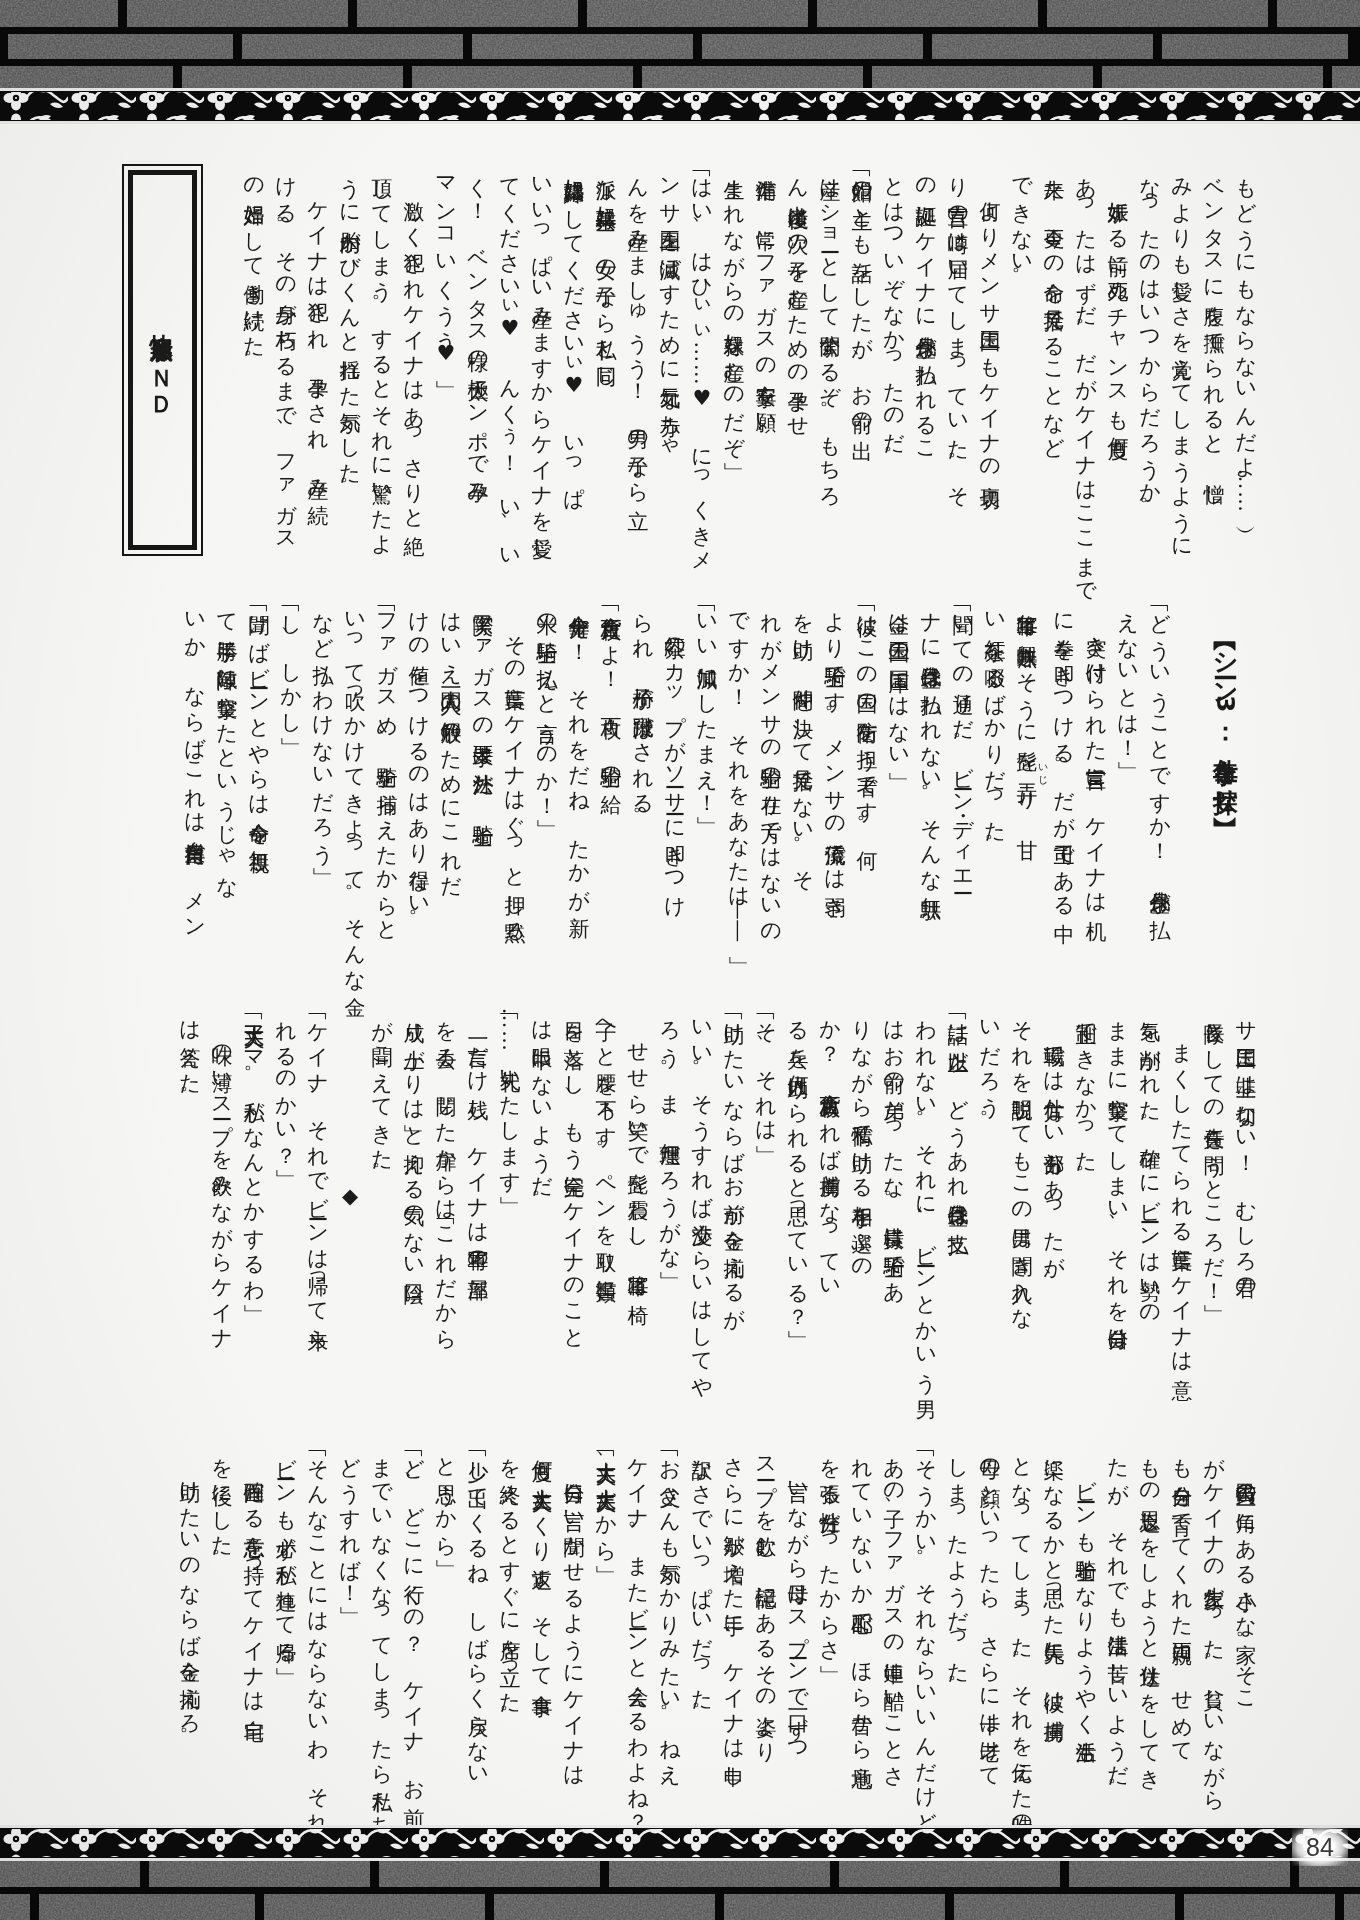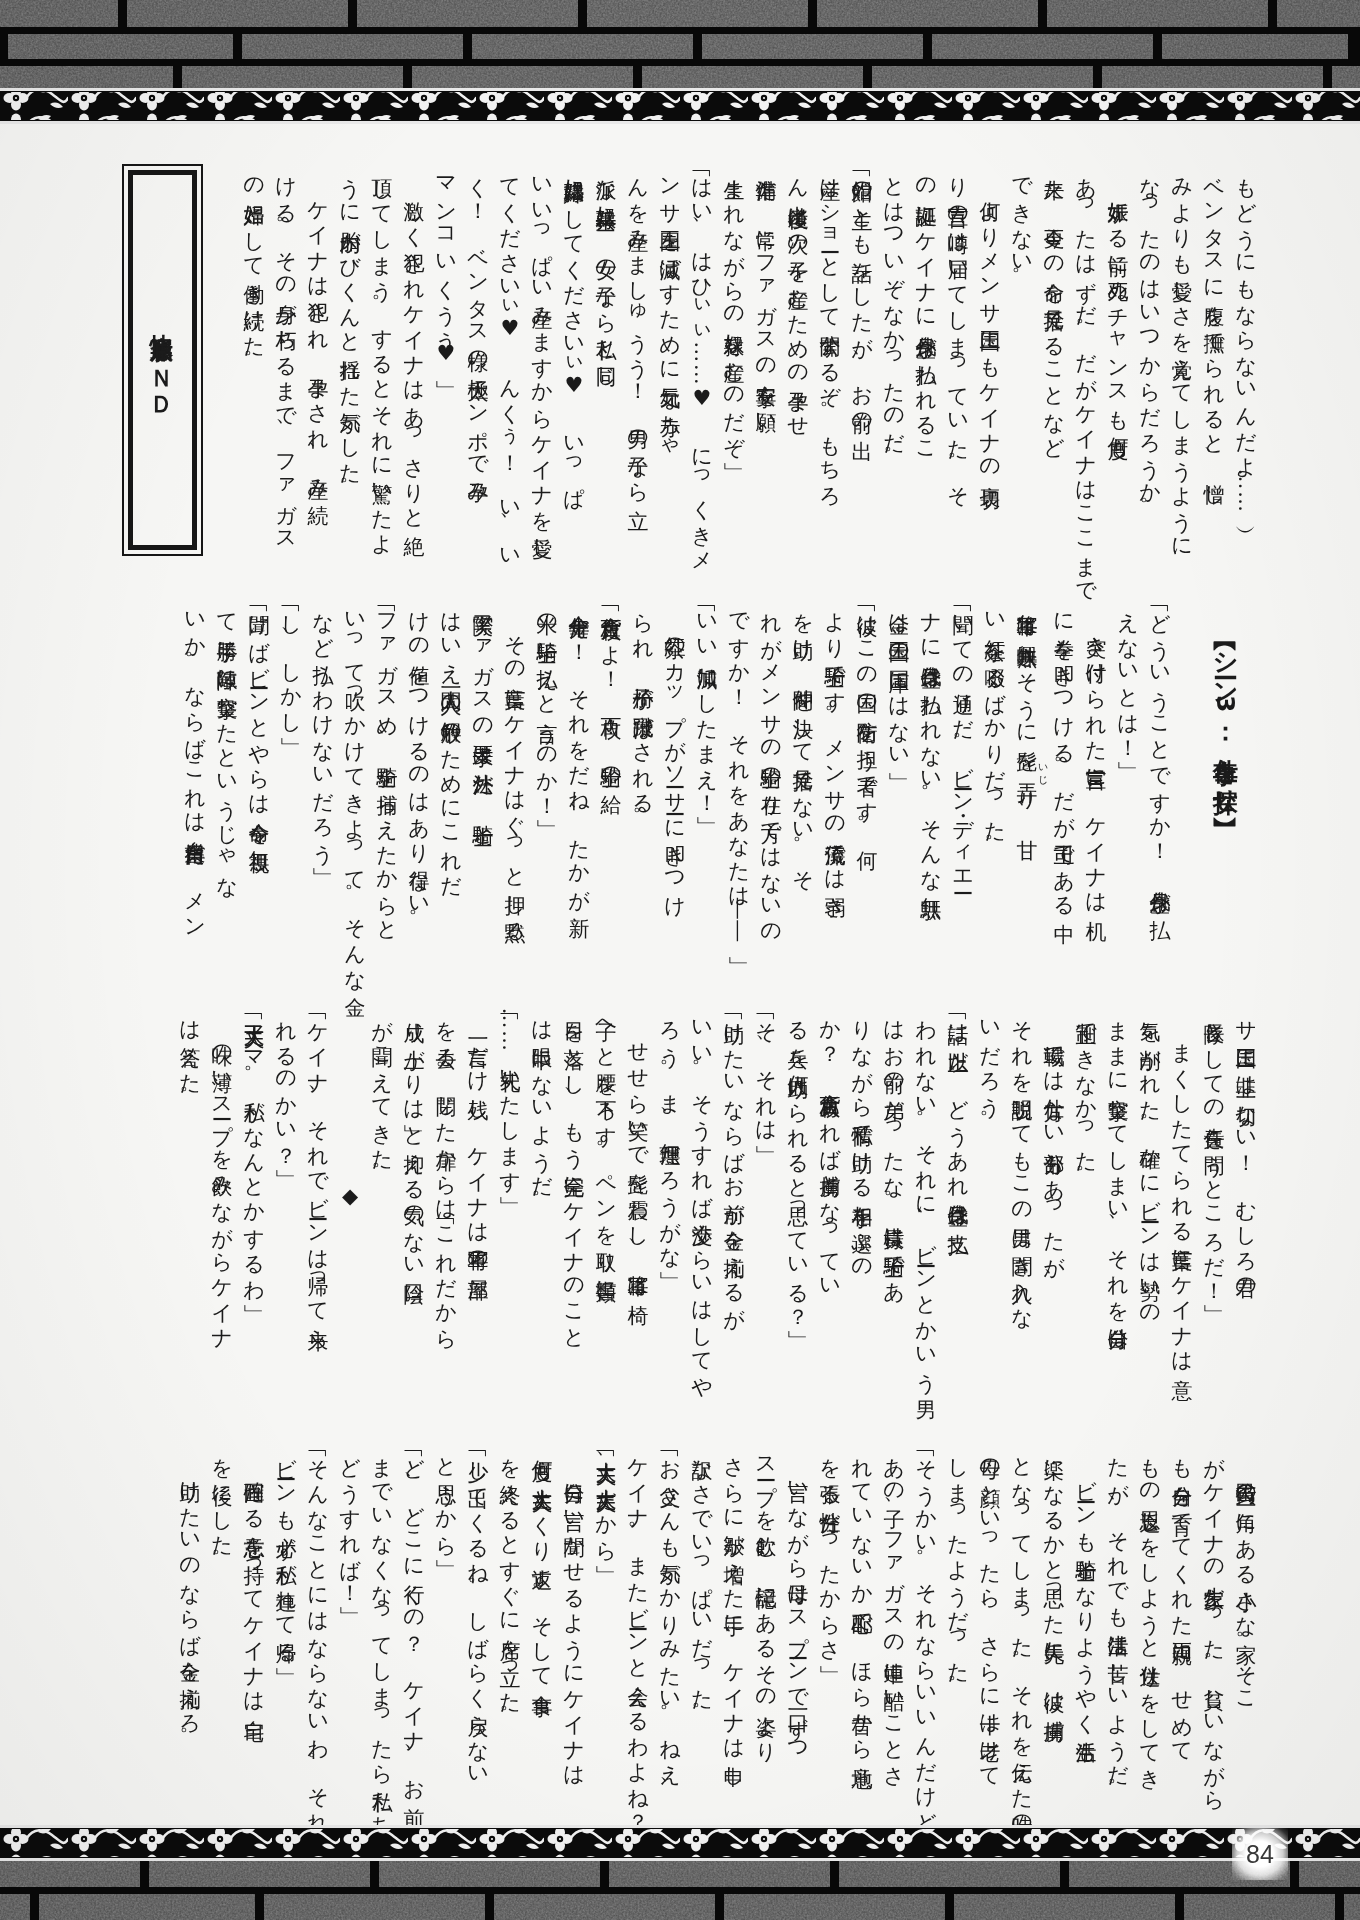--- a/index.html
+++ b/index.html
@@ -25,21 +25,21 @@
   ruby rt{font-size:10px;letter-spacing:0;}
   
   .end-box{position:absolute;left:122px;top:164px;width:81px;height:392px;
         border:2px solid #161616;padding:4px;box-sizing:border-box;background:#f6f6f4;}
   .end-box-inner{width:100%;height:100%;border:5px solid #161616;box-sizing:border-box;
         display:flex;align-items:center;justify-content:center;}
   .end-box-label{writing-mode:vertical-rl;text-orientation:mixed;
         font-family:"DejaVu Sans","Liberation Sans",sans-serif;font-weight:700;
         font-size:23px;letter-spacing:3px;}
   
-  .page-number{position:absolute;left:1232px;top:1828px;width:56px;height:52px;z-index:5;
+  .page-number{position:absolute;left:1292px;top:1828px;width:56px;height:38px;z-index:5;
         display:flex;align-items:center;justify-content:center;
         font-family:"Liberation Sans","DejaVu Sans",sans-serif;font-size:25px;font-weight:400;
         color:#383838;
         background:radial-gradient(ellipse at center,#ffffff 35%,rgba(255,255,255,0.8) 58%,rgba(255,255,255,0.15) 85%,rgba(255,255,255,0) 100%);}
 </style>
 </head>
 <body>
 
 <div class="page">
 

